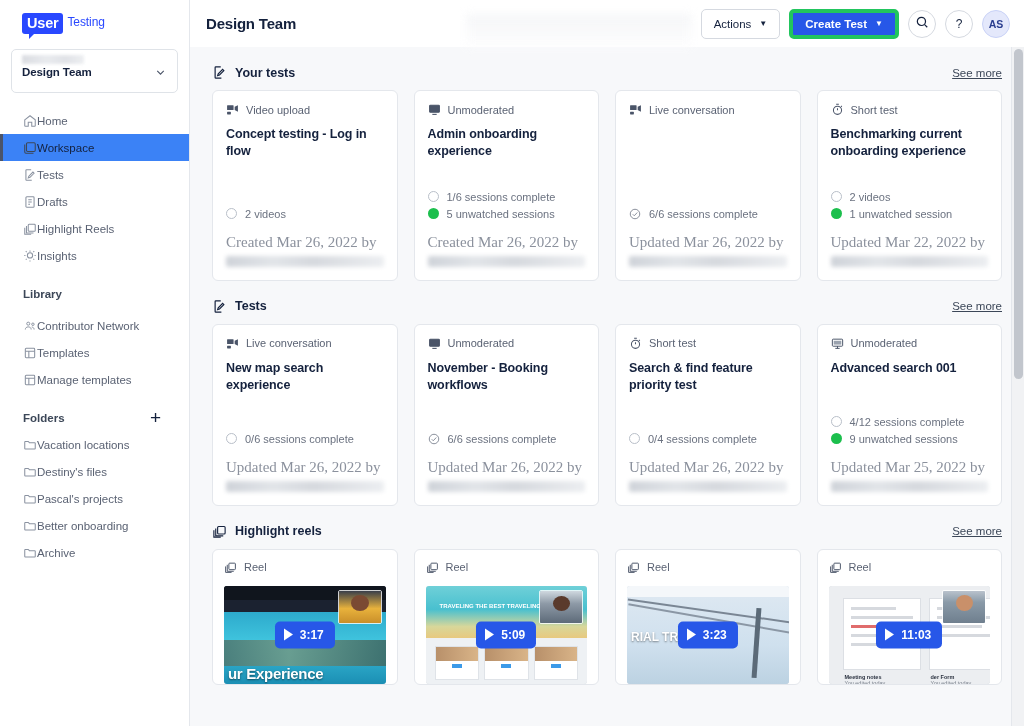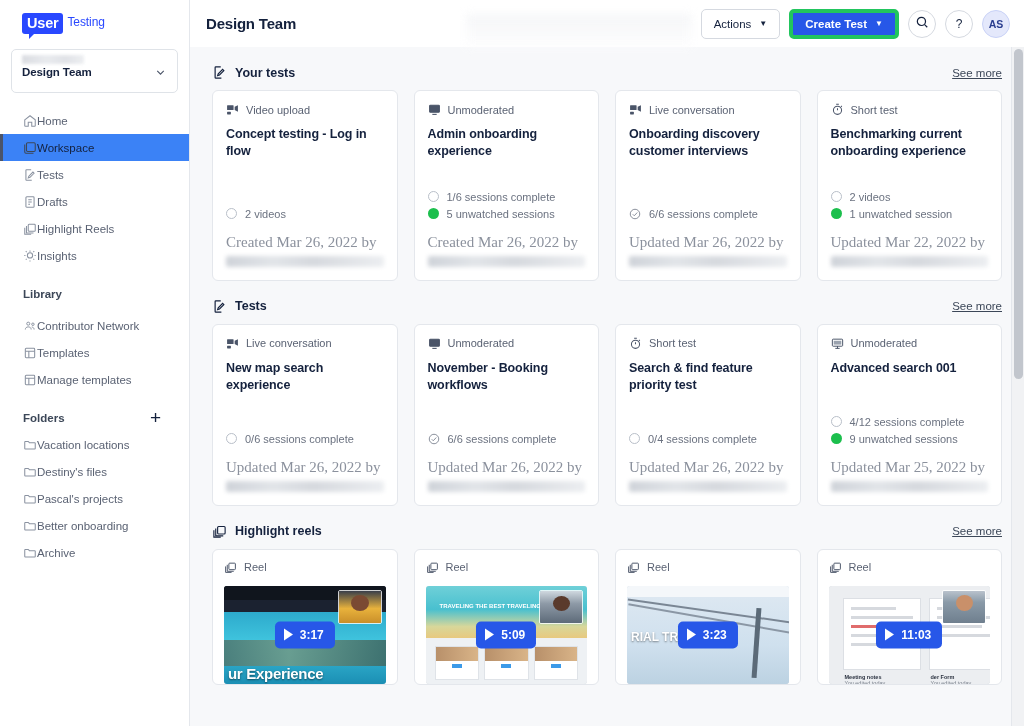--- a/index.html
+++ b/index.html
@@ -502,21 +502,20 @@
           <div class="card-type">
             <span class="t-ico">
               <svg viewBox="0 0 24 24" fill="#4a5468">
                   <rect x="2" y="4" width="12" height="9" rx="1"></rect>
                   <path d="M16 7l6-3v12l-6-3z"></path>
                   <rect x="2" y="16" width="7" height="5" rx="1"></rect>
                 </svg>
             </span>
             <span>Live conversation</span>
           </div>
-          <div class="card-title">Onboarding discovery customer interviews</div>
           <div class="card-spacer"></div>
           <div class="stat">
             <span class="check-ring">
               <svg viewBox="0 0 24 24" fill="none" stroke="#8b919d" stroke-width="2">
                   <circle cx="12" cy="12" r="9.5"></circle>
                   <path d="M7.5 12.5l3 3 6-6.5"></path>
                 </svg>
             </span>
             <span>6/6 sessions complete</span>
           </div>

